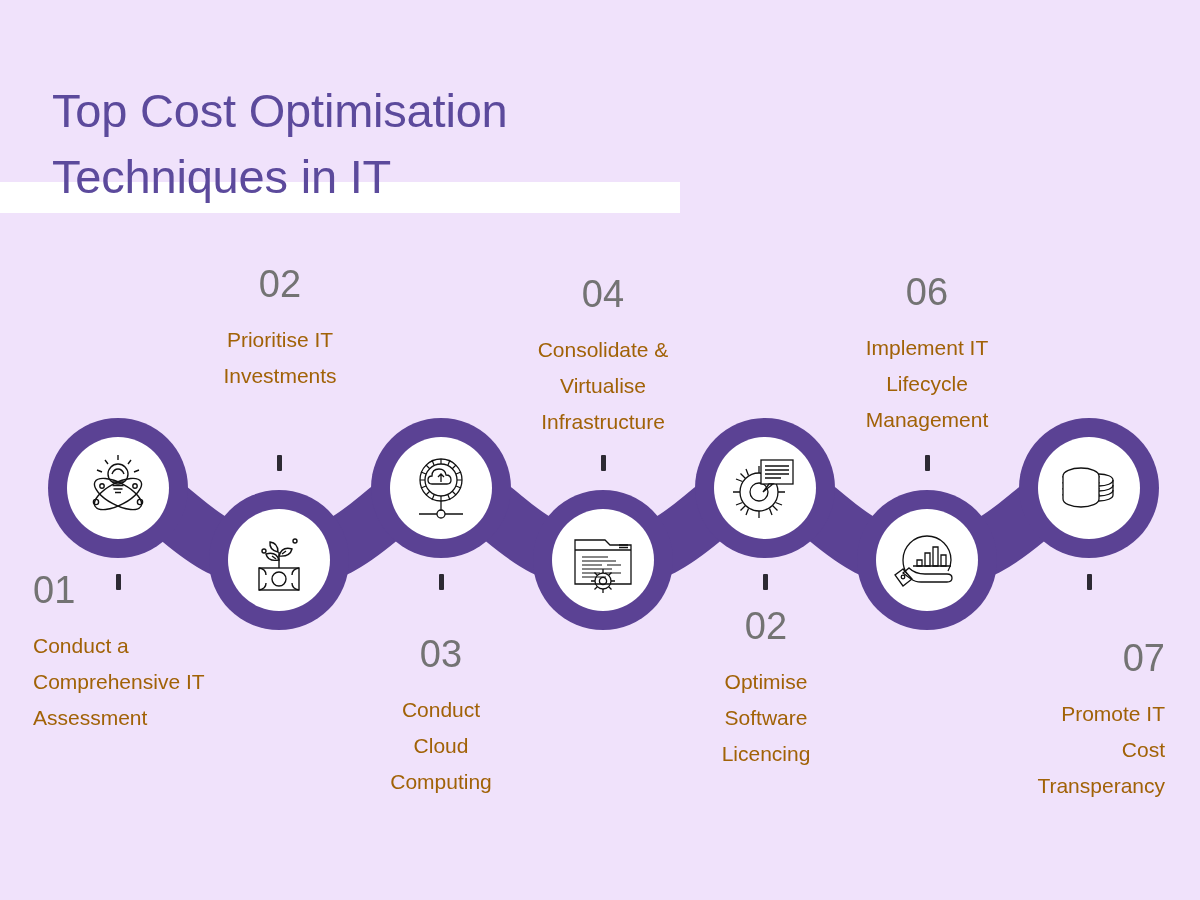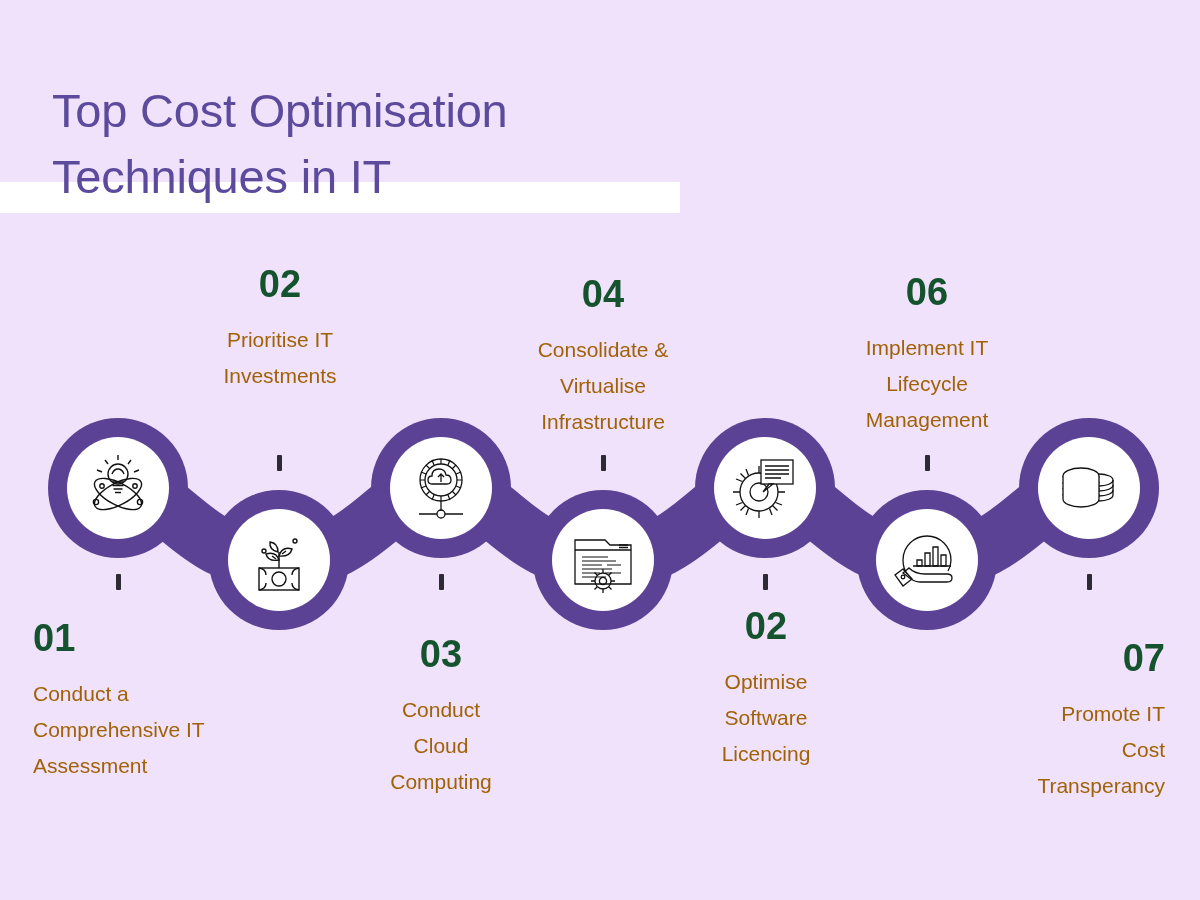--- a/index.html
+++ b/index.html
@@ -68,22 +68,22 @@
     border-radius: 1px;
   }
 
   
   .step {
     position: absolute;
     width: 210px;
   }
   .step-num {
     font-size: 38px;
-    font-weight: bold;
-    color: #14532d;
+    font-weight: normal;
+    color: #737373;
     line-height: 44px;
     margin-bottom: 16px;
   }
   .step-label {
     font-size: 21px;
     line-height: 36px;
     color: #a16207;
     white-space: pre-line;
   }
   .align-center { text-align: center; }
@@ -241,21 +241,21 @@
 </div>
 
 <div class="tick" style="left:116px; top:574px;"></div>
 <div class="tick" style="left:277px; top:455px;"></div>
 <div class="tick" style="left:439px; top:574px;"></div>
 <div class="tick" style="left:601px; top:455px;"></div>
 <div class="tick" style="left:763px; top:574px;"></div>
 <div class="tick" style="left:925px; top:455px;"></div>
 <div class="tick" style="left:1087px; top:574px;"></div>
 
-<div class="step align-left" style="left:33px; top:616px; width:230px;">
+<div class="step align-left" style="left:33px; top:568px; width:230px;">
   <div class="step-num">01</div>
   <div class="step-label">Conduct a
 Comprehensive IT
 Assessment</div>
 </div>
 
 <div class="step align-center" style="left:175px; top:262px;">
   <div class="step-num">02</div>
   <div class="step-label">Prioritise IT
 Investments</div>

